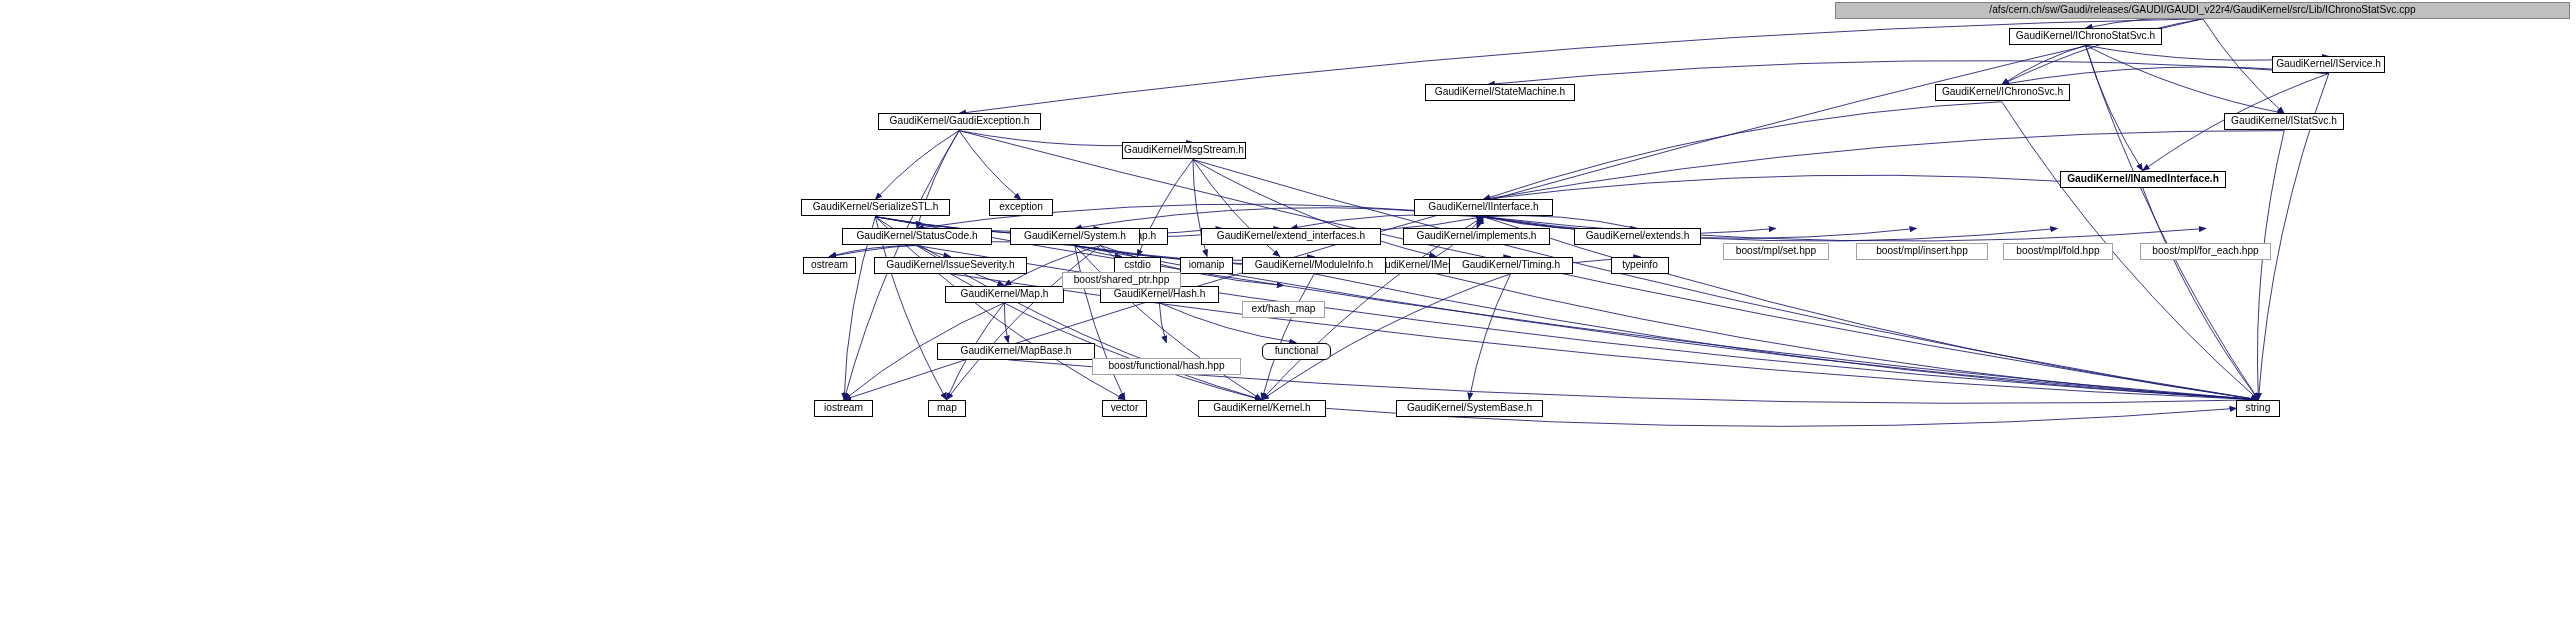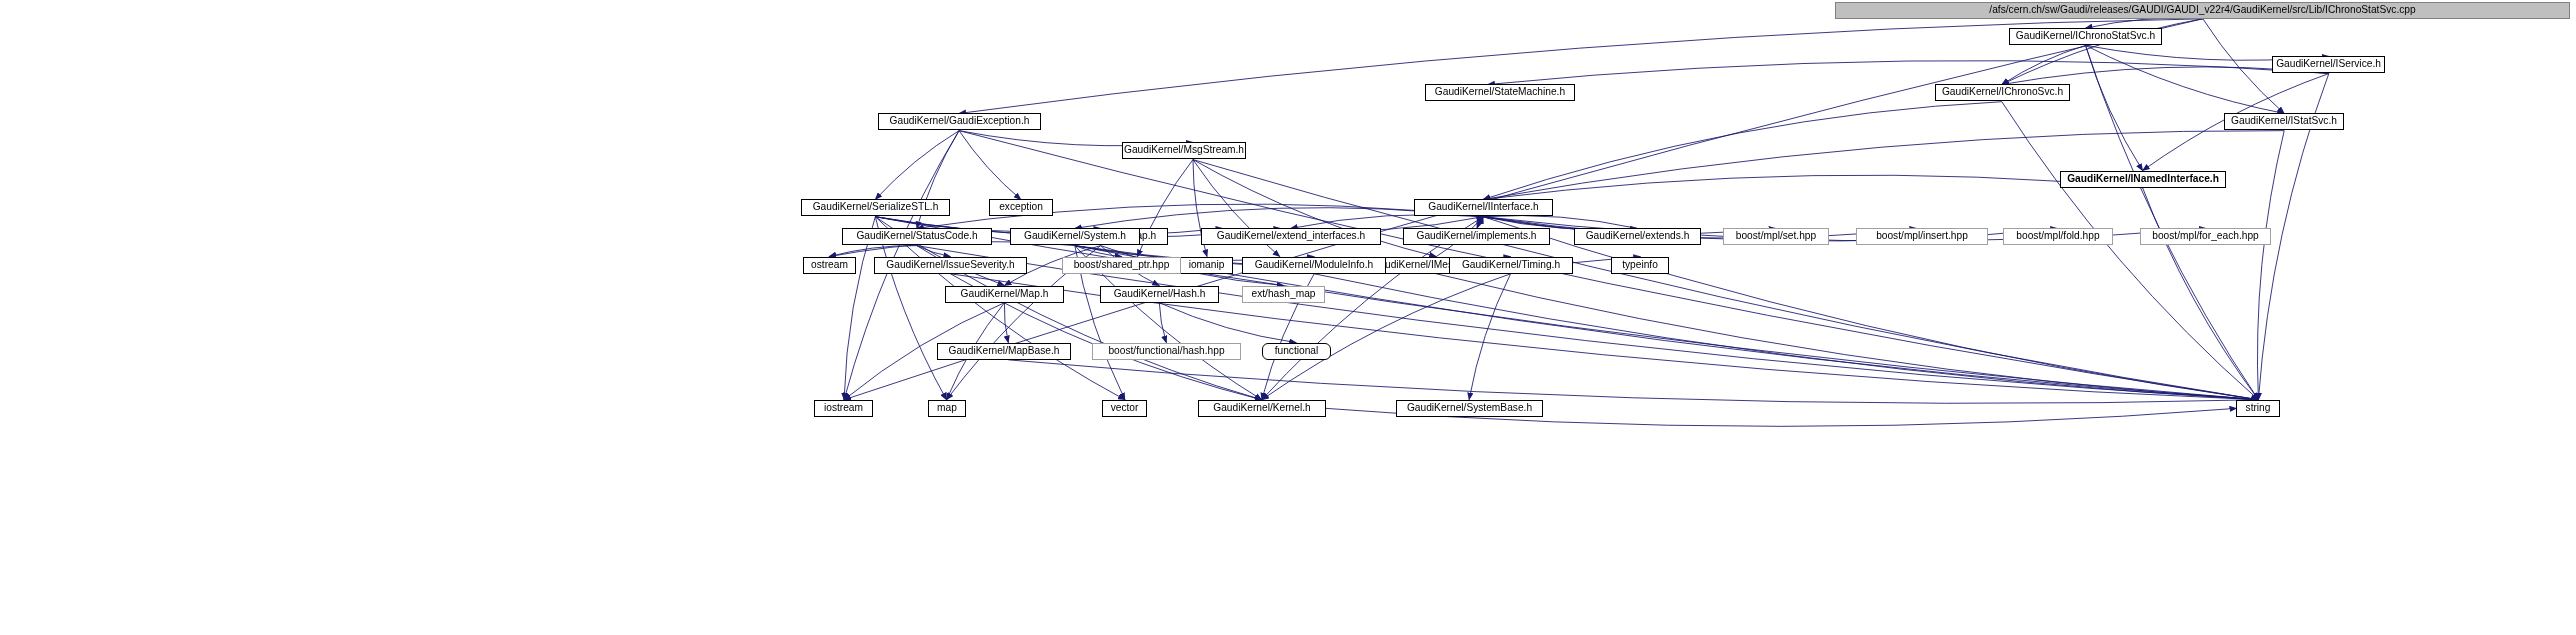--- a/index.html
+++ b/index.html
@@ -28,20 +28,21 @@
     height:17px;
     z-index:5;
   }
   .node.root{
     background:#bfbfbf;
     border:0.8px solid #808080;
   }
   .node.external{
     border:0.8px solid #a0a0a0;
     color:#000000;
+    margin-top:15px;
   }
 </style>
 </head>
 <body>
 
 <div id="canvas">
   <svg id="edges" xmlns="http://www.w3.org/2000/svg" viewBox="0 0 3293 813">
     <defs>
       <marker id="arrow" markerWidth="10" markerHeight="8" refX="9" refY="4" orient="auto" markerUnits="userSpaceOnUse">
         <path d="M0,0 L10,4 L0,8 z" fill="#191970"></path>
@@ -191,21 +192,21 @@
       </div>
       <div class="node" style="left: 945px; top: 286px; width: 119px;">
         <span>GaudiKernel/Map.h</span>
       </div>
       <div class="node" style="left: 1100px; top: 286px; width: 119px;">
         <span>GaudiKernel/Hash.h</span>
       </div>
       <div class="node external" style="left: 1242px; top: 286px; width: 83px;">
         <span>ext/hash_map</span>
       </div>
-      <div class="node" style="left: 937px; top: 343px; width: 134px;">
+      <div class="node" style="left: 937px; top: 343px; width: 158px;">
         <span>GaudiKernel/MapBase.h</span>
       </div>
       <div class="node external" style="left: 1092px; top: 343px; width: 149px;">
         <span>boost/functional/hash.hpp</span>
       </div>
       <div class="node" style="left: 1262px; top: 343px; width: 69px; border-radius: 6px;">
         <span>functional</span>
       </div>
       <div class="node" style="left: 814px; top: 400px; width: 59px;">
         <span>iostream</span>

